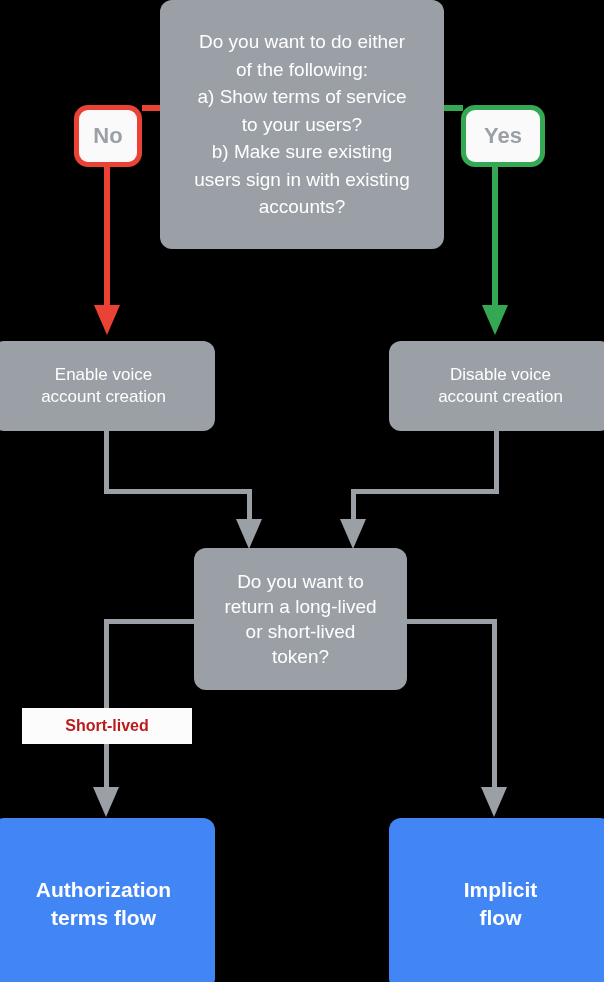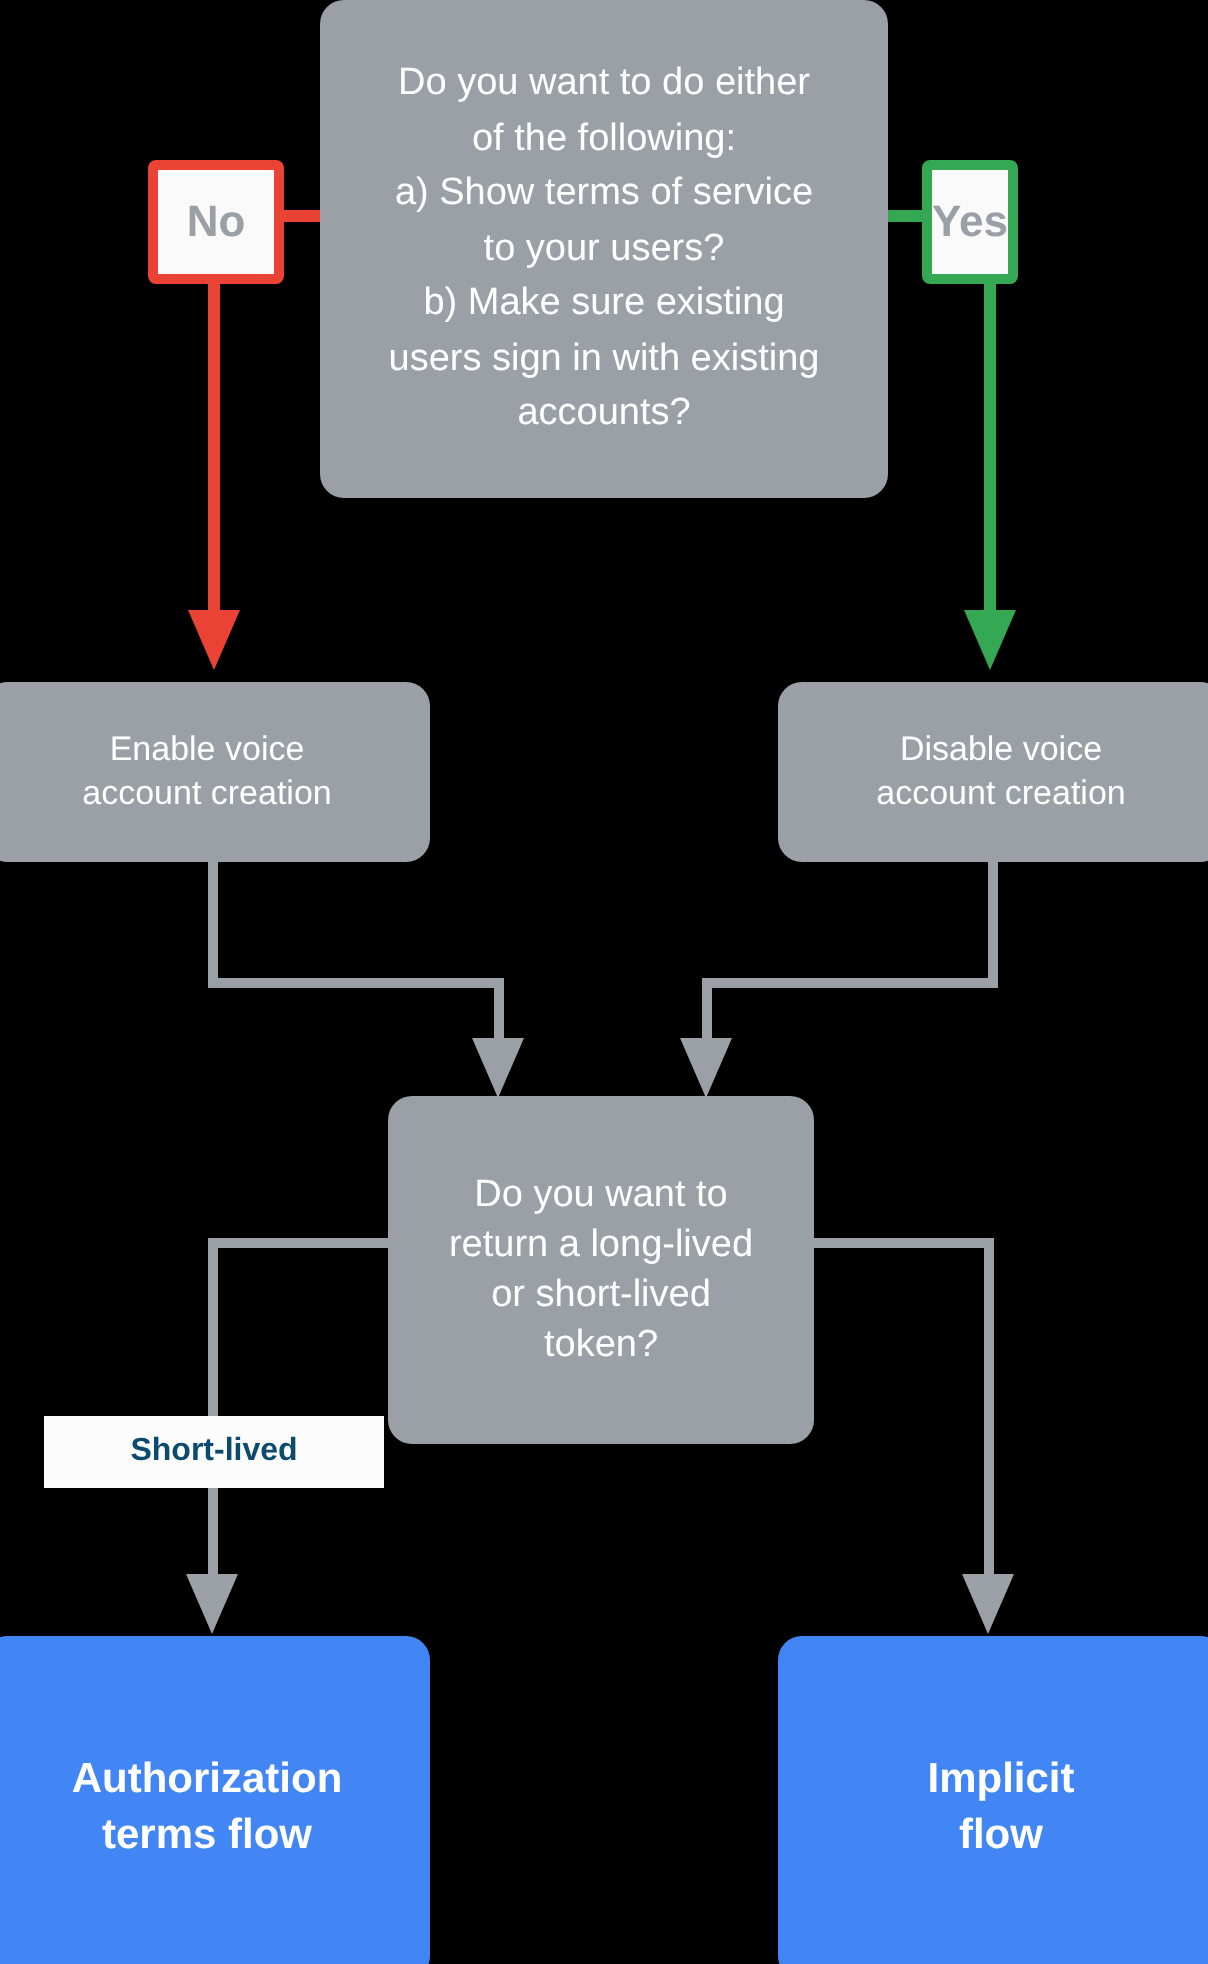--- a/index.html
+++ b/index.html
@@ -32,32 +32,33 @@
     color: #ffffff;
   }
   .blue-box {
     background: #4285f4;
     border-radius: 12px;
     color: #ffffff;
     font-weight: bold;
   }
   .badge {
     background: #fafafa;
-    border-radius: 4px;
+    border-radius: 14px;
     color: #9aa0a6;
     font-weight: bold;
+    margin-top: 25px;
   }
   .badge.no  { border: 5px solid #ea4335; }
   .badge.yes { border: 5px solid #34a853; }
 
   .edge-label {
     position: absolute;
     box-sizing: border-box;
     background: #fcfcfc;
-    color: #0c4a6e;
+    color: #b91c1c;
     font-weight: bold;
     display: flex;
     align-items: center;
     justify-content: center;
     text-align: left;
   }
 
   .line {
     position: absolute;
     background: #9aa0a6;
@@ -74,24 +75,24 @@
     border-top: 30px solid #9aa0a6;
   }
   .arrowhead.red   { border-top-color: #ea4335; }
   .arrowhead.green { border-top-color: #34a853; }
 
   .txt { white-space: pre-line; line-height: 1.32; }
 
   #q1   { left:160px; top:0px;   width:284px; height:249px; font-size:19px; padding:0 14px; }
   #q1 .txt { line-height: 1.45; }
   #badge-no  { left:74px;  top:80px;  width:68px;  height:62px;  font-size:22px; }
-  #badge-yes { left:461px; top:80px;  width:48px;  height:62px;  font-size:22px; }
+  #badge-yes { left:461px; top:80px;  width:84px;  height:62px;  font-size:22px; }
   #enable    { left:-8px;  top:341px; width:223px; height:90px;  font-size:17px; }
   #disable   { left:389px; top:341px; width:223px; height:90px;  font-size:17px; }
-  #q2   { left:194px; top:548px; width:213px; height:174px; font-size:19px; padding:0 12px; }
+  #q2   { left:194px; top:548px; width:213px; height:142px; font-size:19px; padding:0 12px; }
   #auth-flow     { left:-8px;  top:818px; width:223px; height:172px; font-size:21px; }
   #implicit-flow { left:389px; top:818px; width:223px; height:172px; font-size:21px; }
   #label-short { left:22px;  top:708px; width:170px; height:36px; font-size:16px; }
   #label-long  { left:410px; top:708px; width:170px; height:36px; font-size:16px; }
 </style>
 </head>
 <body>
 
 <div id="diagram">
 

